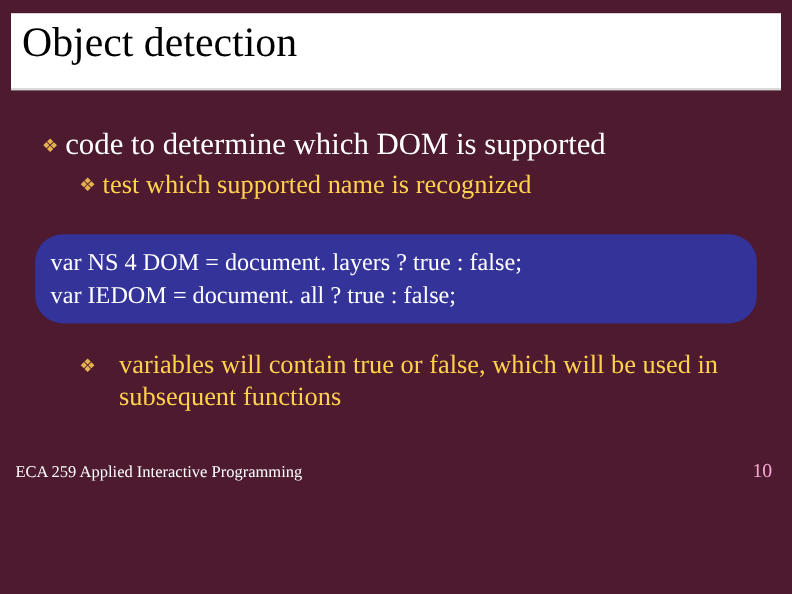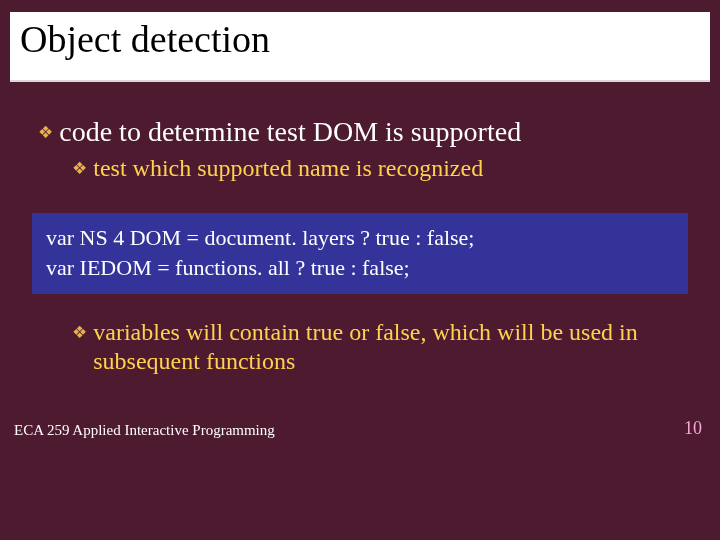--- a/index.html
+++ b/index.html
@@ -63,25 +63,26 @@
   .lvl2 {
     margin-left: 62px;
     margin-top: 6px;
   }
   .lvl2 .txt {
     color: #ffd24d;
     font-size: 24px;
     line-height: 1.2;
   }
   .lvl2 .diamond { top: 6px; }
-  .lvl2-multi .txt { max-width: 560px; }
+  .lvl2-multi .txt { max-width: 560px; margin-left: 15px; }
   .codebox {
     margin: 30px 22px 24px 22px;
     background: #333399;
     padding: 10px 14px 12px 14px;
+    border-radius: 25px;
   }
   .codebox .line {
     color: #fff;
     font-size: 22px;
     line-height: 1.35;
     white-space: nowrap;
   }
   .footer-left {
     position: absolute;
     left: 14px;
@@ -101,31 +102,31 @@
 <body>
 
 <div class="slide">
 
   <div class="title">Object detection</div>
 
   <div class="body">
 
     <div class="bullet-row lvl1">
       <span class="diamond">❖</span>
-      <span class="txt">code to determine test DOM is supported</span>
+      <span class="txt">code to determine which DOM is supported</span>
     </div>
 
     <div class="bullet-row lvl2">
       <span class="diamond">❖</span>
       <span class="txt">test which supported name is recognized</span>
     </div>
 
     <div class="codebox">
       <div class="line">var NS 4 DOM = document. layers ? true : false;</div>
-      <div class="line">var IEDOM = functions. all ? true : false;</div>
+      <div class="line">var IEDOM = document. all ? true : false;</div>
     </div>
 
     <div class="bullet-row lvl2 lvl2-multi">
       <span class="diamond">❖</span>
       <span class="txt">variables will contain true or false, which will be used in subsequent functions</span>
     </div>
 
   </div>
 
   <div class="footer-left">ECA 259   Applied Interactive Programming</div>

